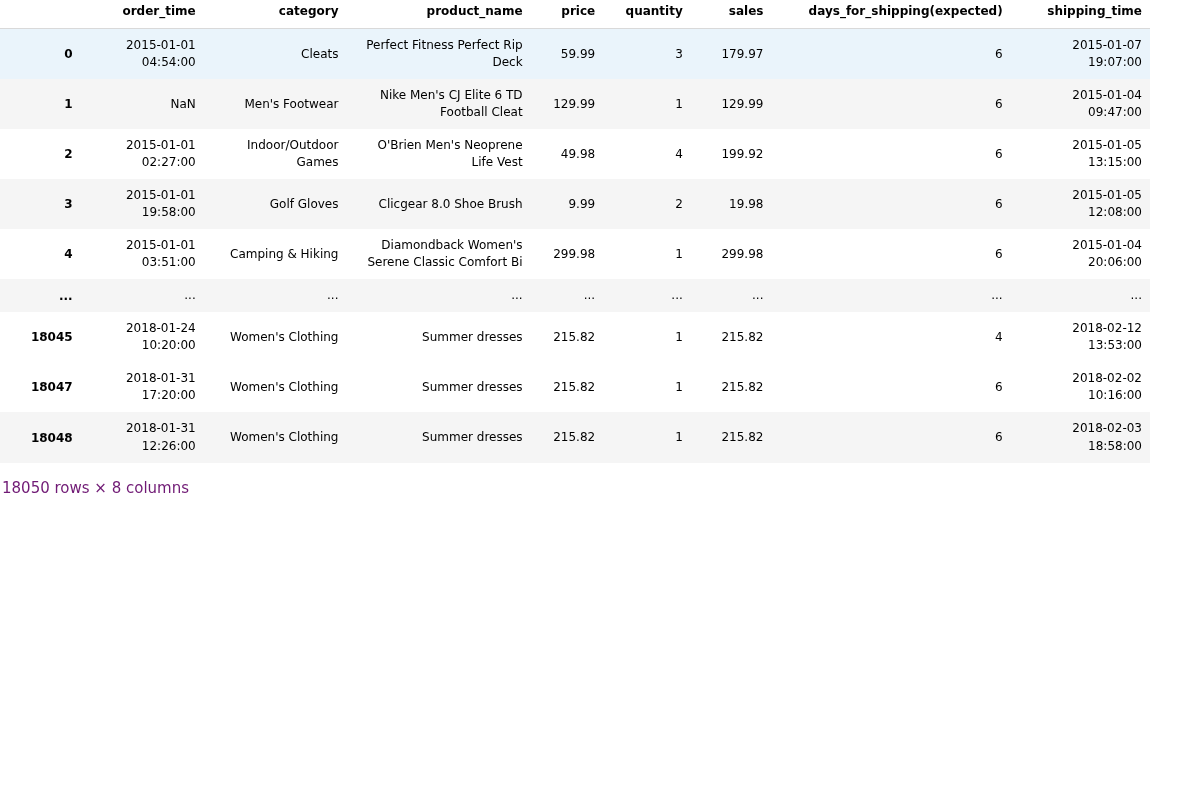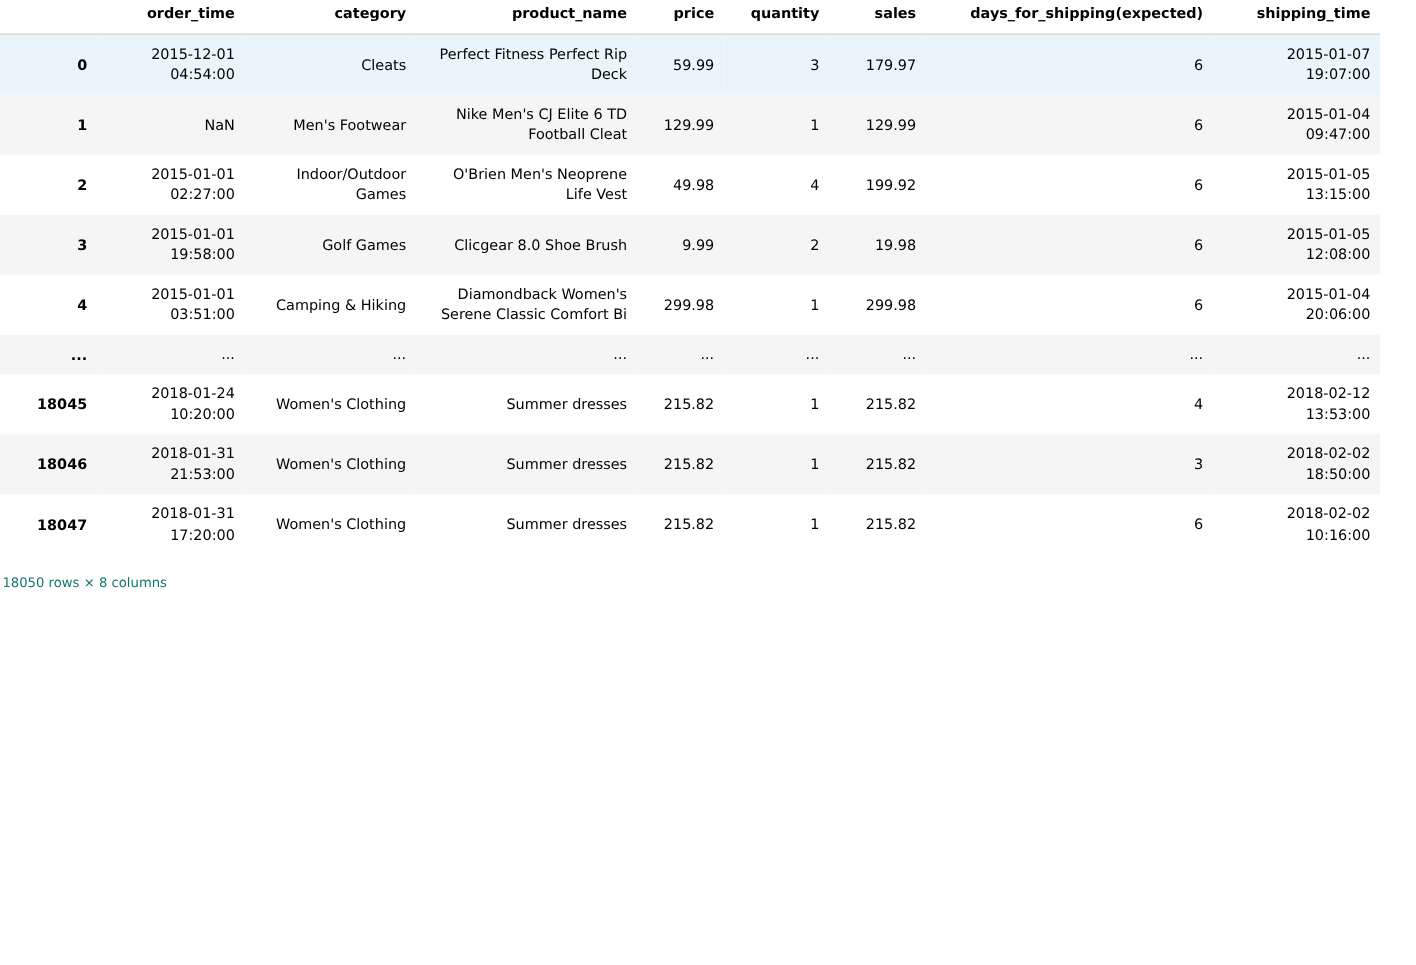--- a/index.html
+++ b/index.html
@@ -46,23 +46,23 @@
     text-align: right;
     padding: 8px 8px;
     vertical-align: middle;
     line-height: 1.42;
   }
   tr.r-hover { background: #eaf4fb; }
   tr.r-odd { background: #f5f5f5; }
   tr.r-even { background: #ffffff; }
   tr.ellipsis th, tr.ellipsis td { color: #000; }
   .footer {
-    font-size: 11px;
+    font-size: 15px;
     padding: 16px 0 0 2px;
-    color: #0f766e;
+    color: #701a75;
   }
   
   .c-idx { width: 70px; }
   .c-order { width: 115px; }
   .c-cat { width: 135px; }
   .c-prod { width: 185px; }
   .c-price { width: 60px; }
   .c-qty { width: 75px; }
   .c-sales { width: 70px; }
   .c-days { width: 230px; }
@@ -82,21 +82,21 @@
         <th class="c-price">price</th>
         <th class="c-qty">quantity</th>
         <th class="c-sales">sales</th>
         <th class="c-days">days_for_shipping(expected)</th>
         <th class="c-ship">shipping_time</th>
       </tr>
     </thead>
     <tbody id="tbody">
         <tr class="r-hover">
           <th class="c-idx">0</th>
-          <td class="c-order">2015-12-01 04:54:00</td>
+          <td class="c-order">2015-01-01 04:54:00</td>
           <td class="c-cat">Cleats</td>
           <td class="c-prod">Perfect Fitness Perfect Rip Deck</td>
           <td class="c-price">59.99</td>
           <td class="c-qty">3</td>
           <td class="c-sales">179.97</td>
           <td class="c-days">6</td>
           <td class="c-ship">2015-01-07 19:07:00</td>
         </tr>
         <tr class="r-odd">
           <th class="c-idx">1</th>
@@ -116,21 +116,21 @@
           <td class="c-prod">O'Brien Men's Neoprene Life Vest</td>
           <td class="c-price">49.98</td>
           <td class="c-qty">4</td>
           <td class="c-sales">199.92</td>
           <td class="c-days">6</td>
           <td class="c-ship">2015-01-05 13:15:00</td>
         </tr>
         <tr class="r-odd">
           <th class="c-idx">3</th>
           <td class="c-order">2015-01-01 19:58:00</td>
-          <td class="c-cat">Golf Games</td>
+          <td class="c-cat">Golf Gloves</td>
           <td class="c-prod">Clicgear 8.0 Shoe Brush</td>
           <td class="c-price">9.99</td>
           <td class="c-qty">2</td>
           <td class="c-sales">19.98</td>
           <td class="c-days">6</td>
           <td class="c-ship">2015-01-05 12:08:00</td>
         </tr>
         <tr class="r-even">
           <th class="c-idx">4</th>
           <td class="c-order">2015-01-01 03:51:00</td>
@@ -157,38 +157,38 @@
           <th class="c-idx">18045</th>
           <td class="c-order">2018-01-24 10:20:00</td>
           <td class="c-cat">Women's Clothing</td>
           <td class="c-prod">Summer dresses</td>
           <td class="c-price">215.82</td>
           <td class="c-qty">1</td>
           <td class="c-sales">215.82</td>
           <td class="c-days">4</td>
           <td class="c-ship">2018-02-12 13:53:00</td>
         </tr>
-        <tr class="r-odd">
-          <th class="c-idx">18046</th>
-          <td class="c-order">2018-01-31 21:53:00</td>
-          <td class="c-cat">Women's Clothing</td>
-          <td class="c-prod">Summer dresses</td>
-          <td class="c-price">215.82</td>
-          <td class="c-qty">1</td>
-          <td class="c-sales">215.82</td>
-          <td class="c-days">3</td>
-          <td class="c-ship">2018-02-02 18:50:00</td>
-        </tr>
         <tr class="r-even">
           <th class="c-idx">18047</th>
           <td class="c-order">2018-01-31 17:20:00</td>
           <td class="c-cat">Women's Clothing</td>
           <td class="c-prod">Summer dresses</td>
           <td class="c-price">215.82</td>
           <td class="c-qty">1</td>
           <td class="c-sales">215.82</td>
           <td class="c-days">6</td>
           <td class="c-ship">2018-02-02 10:16:00</td>
         </tr>
+        <tr class="r-odd">
+          <th class="c-idx">18048</th>
+          <td class="c-order">2018-01-31 12:26:00</td>
+          <td class="c-cat">Women's Clothing</td>
+          <td class="c-prod">Summer dresses</td>
+          <td class="c-price">215.82</td>
+          <td class="c-qty">1</td>
+          <td class="c-sales">215.82</td>
+          <td class="c-days">6</td>
+          <td class="c-ship">2018-02-03 18:58:00</td>
+        </tr>
       </tbody>
   </table>
   <div class="footer">18050 rows × 8 columns</div>
 </div>
 
 </body></html>

